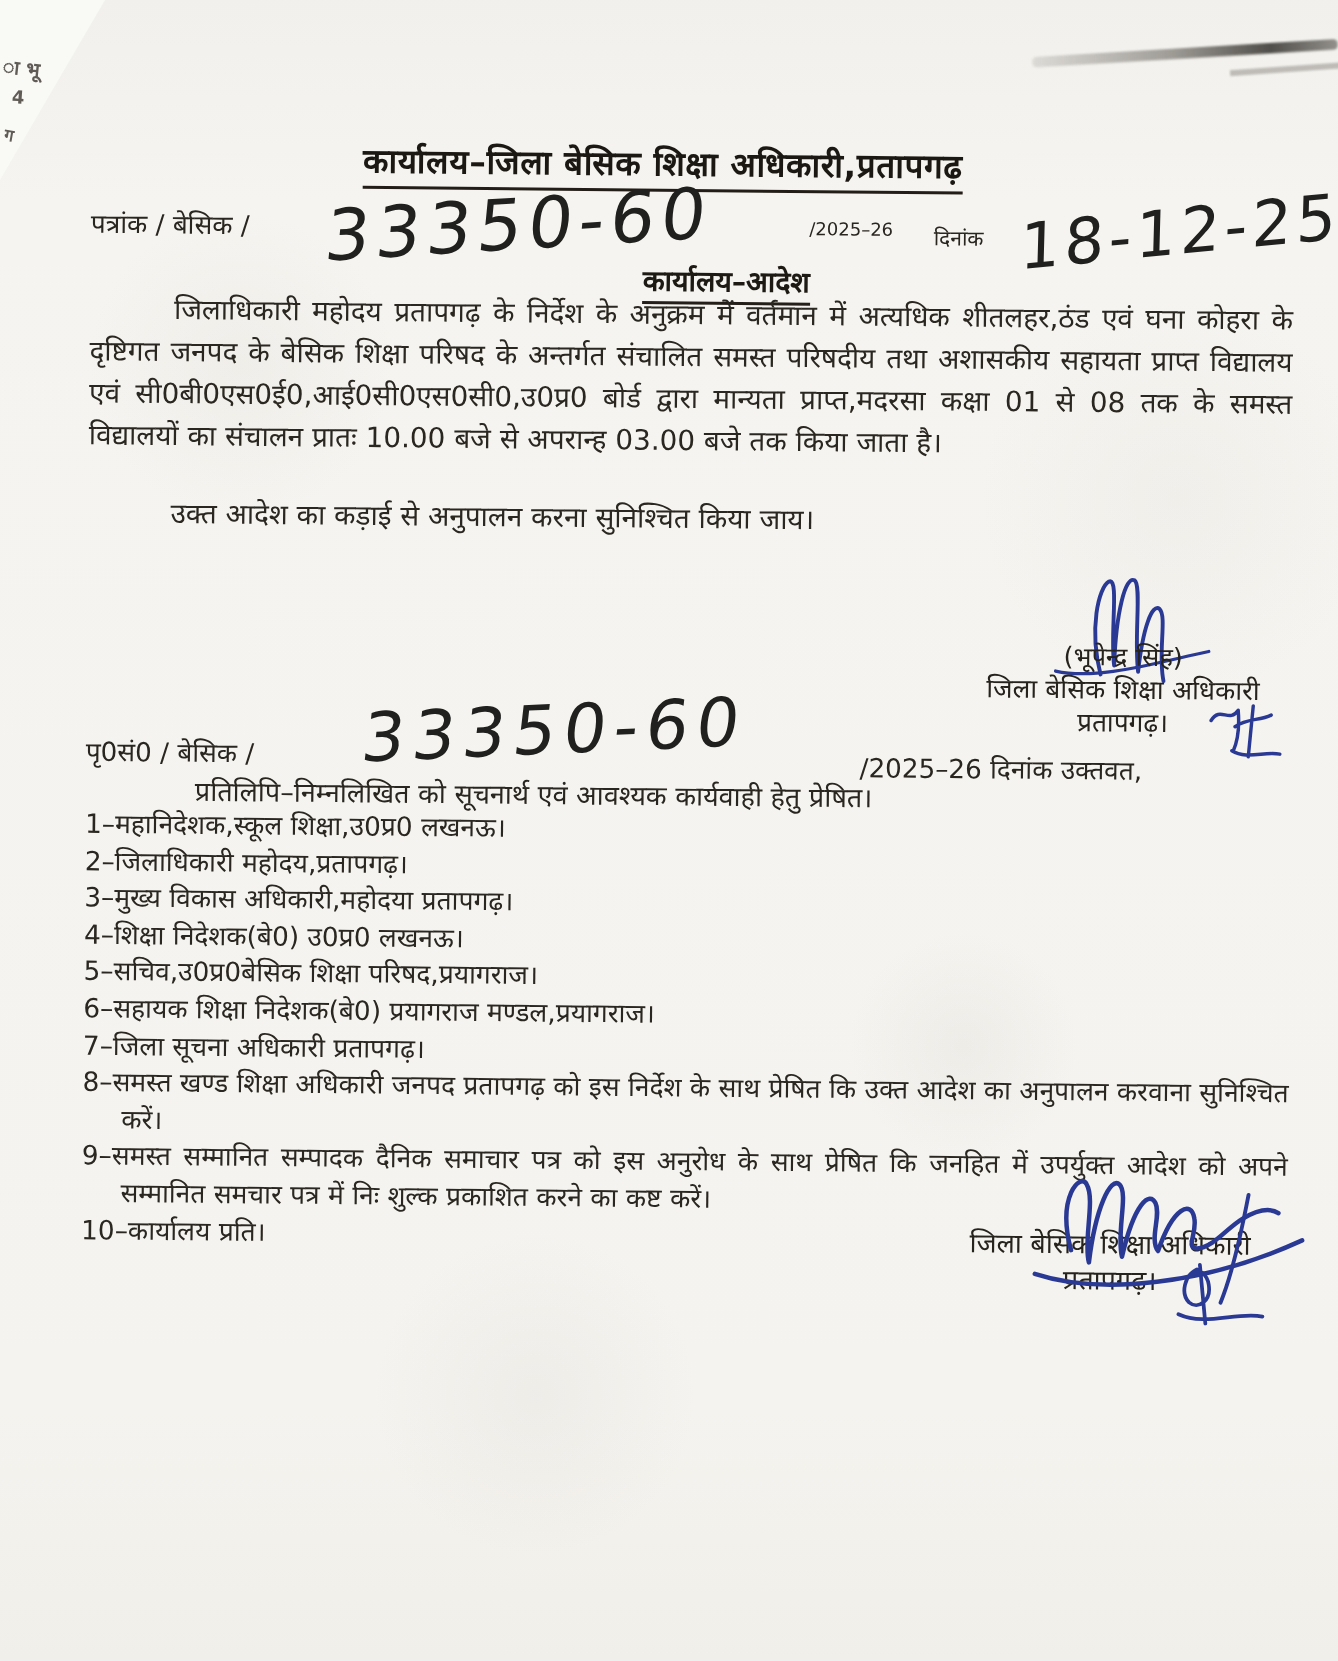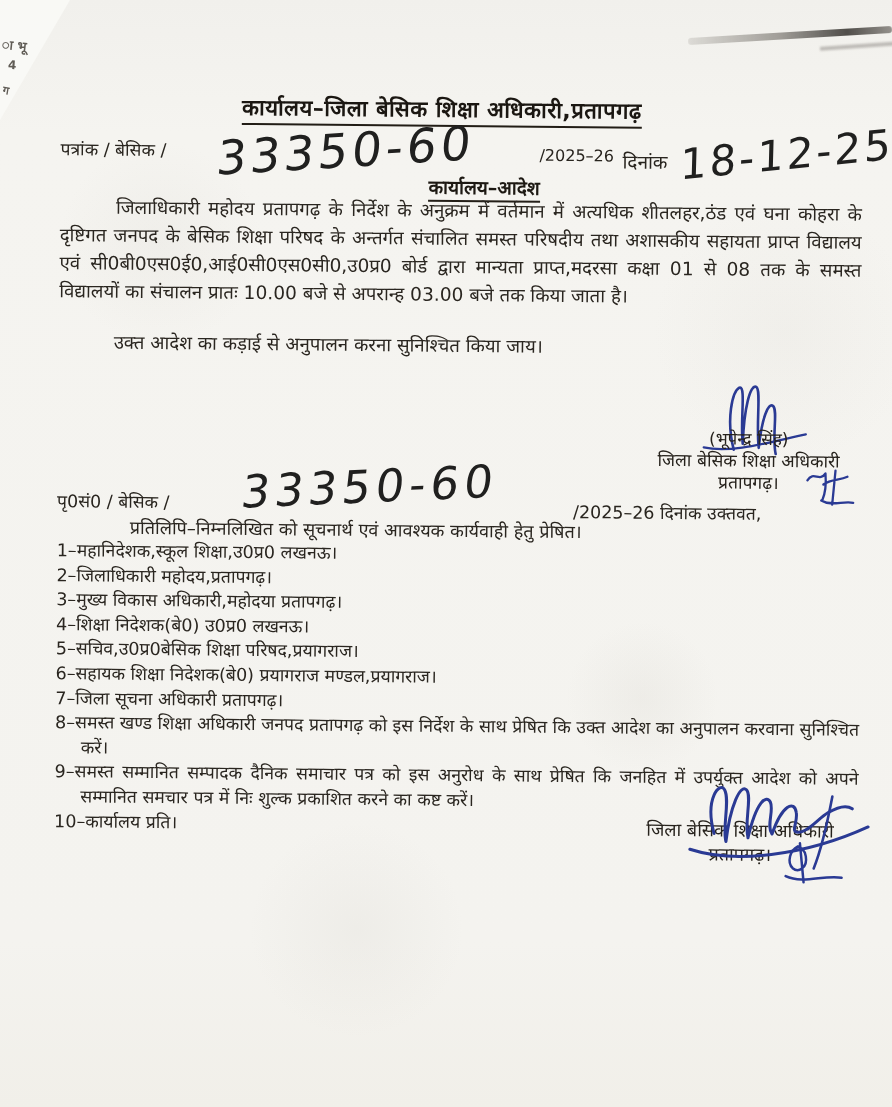--- a/index.html
+++ b/index.html
@@ -34,22 +34,22 @@
 
   .title{position:absolute;top:92px;left:0;right:6px;text-align:center;}
   .title span{
     font-size:22px;font-weight:bold;color:#1b1712;letter-spacing:.5px;
     border-bottom:2.5px solid #221d16;padding-bottom:3px;
   }
   .ref-label{position:absolute;top:139px;left:62px;font-size:17.5px;}
   .hw{color:#20201f;font-weight:400;white-space:nowrap;}
   .hw-num1{position:absolute;top:123px;left:218px;font-size:47px;
     transform:rotate(-4deg) skewX(-9deg);letter-spacing:4px;}
-  .year1{position:absolute;top:144px;left:541px;font-size:16px;}
-  .date-label1{position:absolute;top:146px;left:624px;font-size:19px;}
+  .year1{position:absolute;top:144px;left:541px;font-size:12px;}
+  .date-label1{position:absolute;top:146px;left:624px;font-size:14px;}
   .hw-date{position:absolute;top:126px;left:681px;font-size:42px;
     transform:rotate(-6deg) skewX(-7deg);letter-spacing:3px;}
   .order-heading{position:absolute;top:173px;left:80px;right:0;text-align:center;}
   .order-heading span{font-size:19px;font-weight:bold;color:#1d1913;
     border-bottom:2px solid #241f18;padding-bottom:2px;}
 
   .body-para{position:absolute;top:196px;left:62px;width:802px;margin:0;
     font-size:18.6px;line-height:28px;text-align:justify;text-indent:56px;color:#2a2620;}
   .compliance{position:absolute;top:331px;left:117px;margin:0;font-size:18.6px;color:#2a2620;}
 

